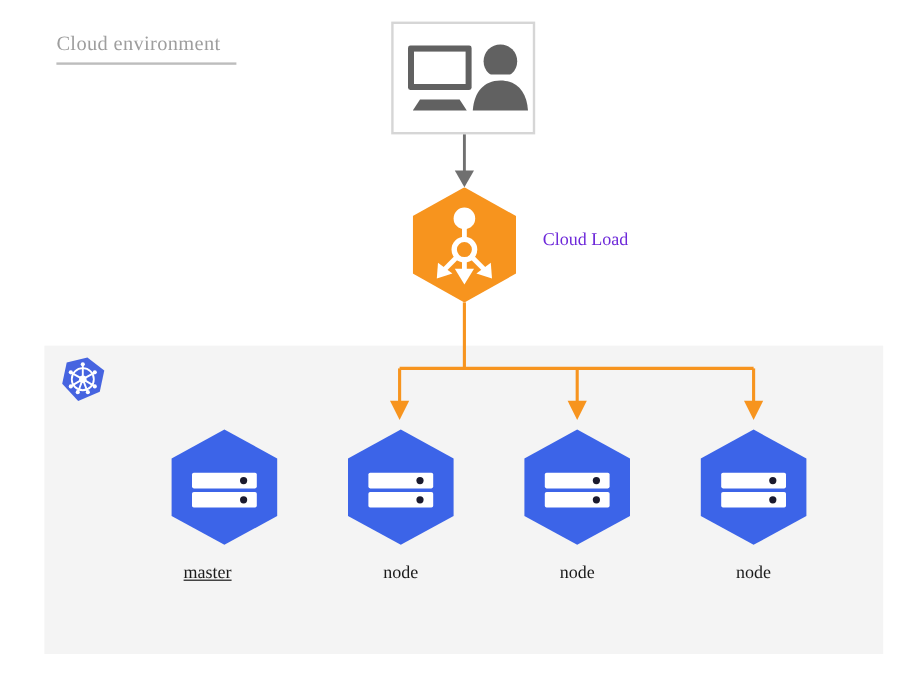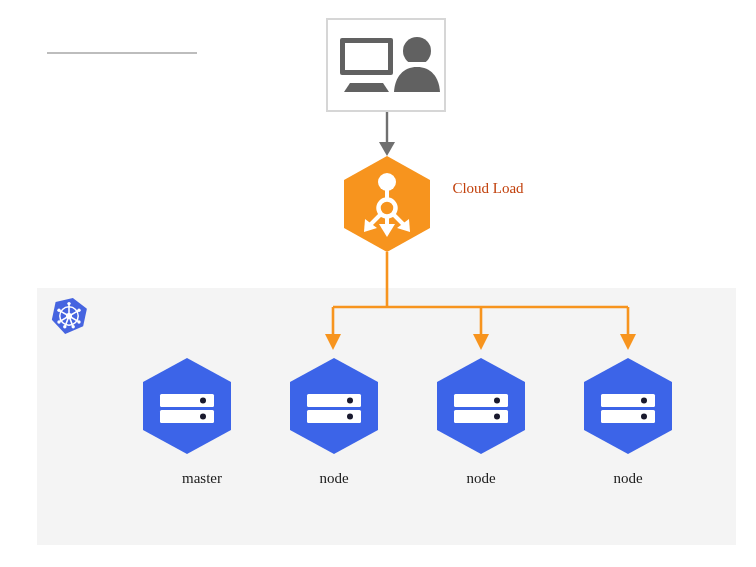--- a/index.html
+++ b/index.html
@@ -79,25 +79,25 @@
   #lb-hex {
     position: absolute;
     left: 344px;
     top: 156px;
     width: 86px;
     height: 96px;
   }
   #lb-label {
     position: absolute;
     left: 440px;
-    top: 178px;
+    top: 190px;
     width: 96px;
     font-size: 15px;
     line-height: 21px;
-    color: #c2410c;
+    color: #6d28d9;
     text-align: center;
   }
   #lb-label .lb-line { display: block; }
 
   .node-label {
     position: absolute;
     width: 120px;
     text-align: center;
     font-size: 15px;
     color: #1a1a1a;
@@ -112,20 +112,21 @@
     width: 40px;
     height: 40px;
   }
   #k8s-logo svg { display: block; }
 </style>
 </head>
 <body>
 
 <div id="canvas">
 
+  <div id="diagram-title">Cloud environment</div>
   <div id="title-underline"></div>
 
   <div id="k8s-panel"></div>
 
   <div id="k8s-logo">
     <svg width="40" height="40" viewBox="0 0 40 40">
       <polygon points="20,1.5 36,9.2 36,27.2 20,38.5 4,27.2 4,9.2" fill="#4664e0" transform="rotate(12 20 20)"></polygon>
       <g stroke="#ffffff" stroke-width="1.5" fill="none">
         <circle cx="20" cy="20" r="9.2"></circle>
         <circle cx="20" cy="20" r="3.1" fill="#ffffff" stroke="none"></circle>
@@ -255,18 +256,18 @@
       <polygon points="44,0 88,24 88,72 44,96 0,72 0,24" fill="#3c64e8"></polygon>
       <g>
         <rect x="17" y="36" width="54" height="13" rx="1.5" fill="#ffffff"></rect>
         <rect x="17" y="52" width="54" height="13" rx="1.5" fill="#ffffff"></rect>
         <circle cx="60" cy="42.5" r="3" fill="#1a1a2e"></circle>
         <circle cx="60" cy="58.5" r="3" fill="#1a1a2e"></circle>
       </g>
     </svg>
   </div>
 
-  <div class="node-label" style="left:142px;">master</div>
+  <div class="node-label" style="left:113px;text-decoration:underline;">master</div>
   <div class="node-label" style="left:274px;">node</div>
   <div class="node-label" style="left:421px;">node</div>
   <div class="node-label" style="left:568px;">node</div>
 
 </div>
 
 </body></html>

